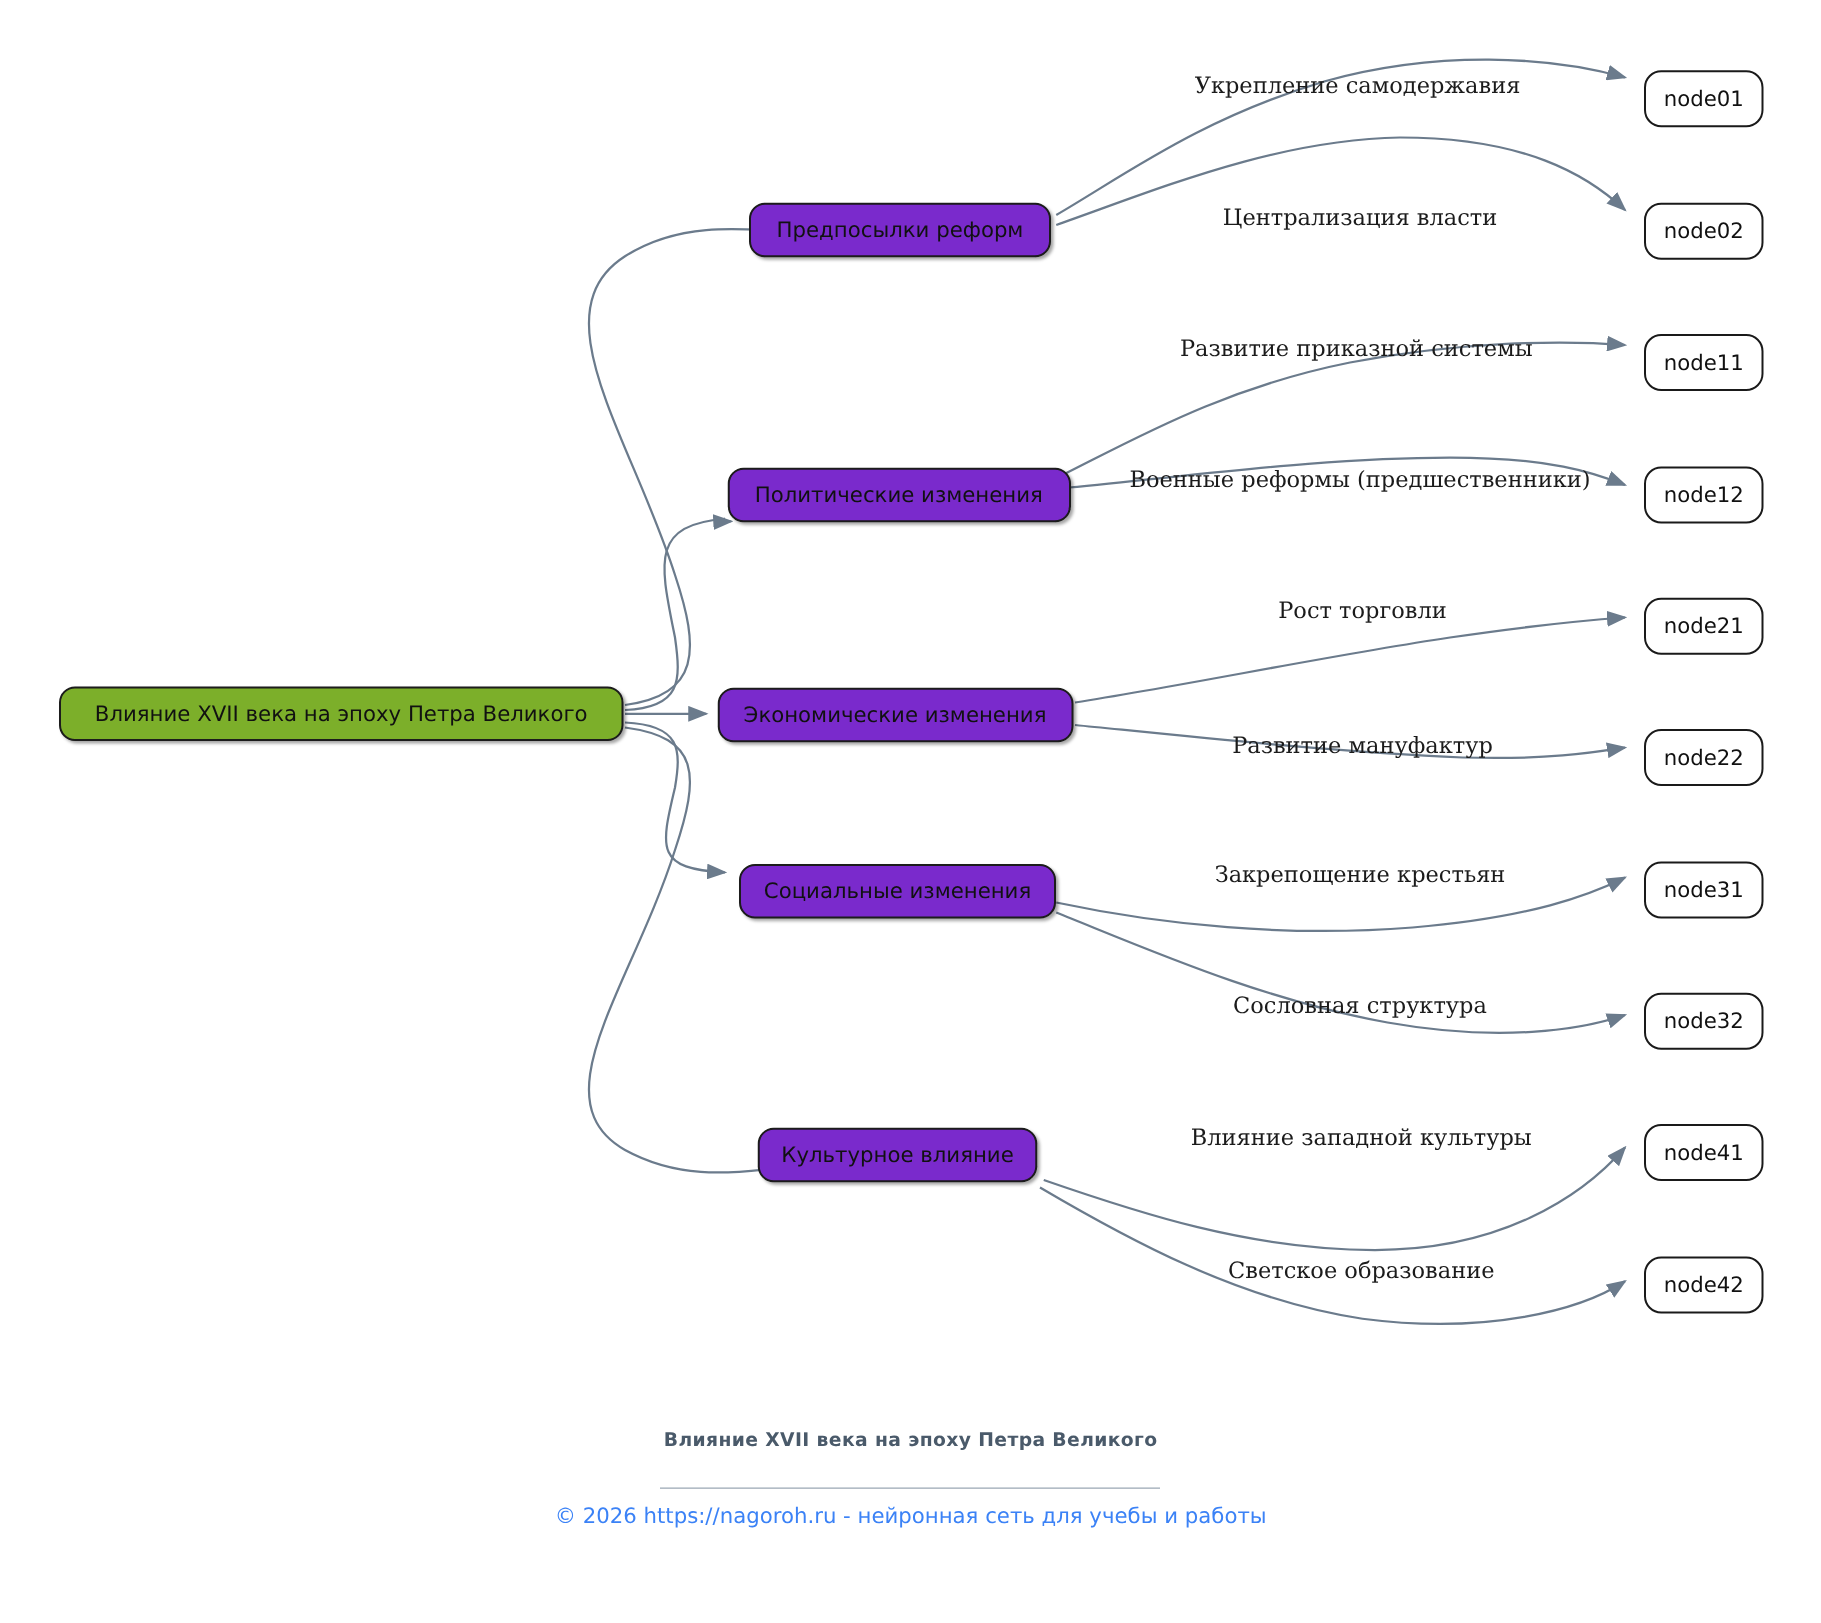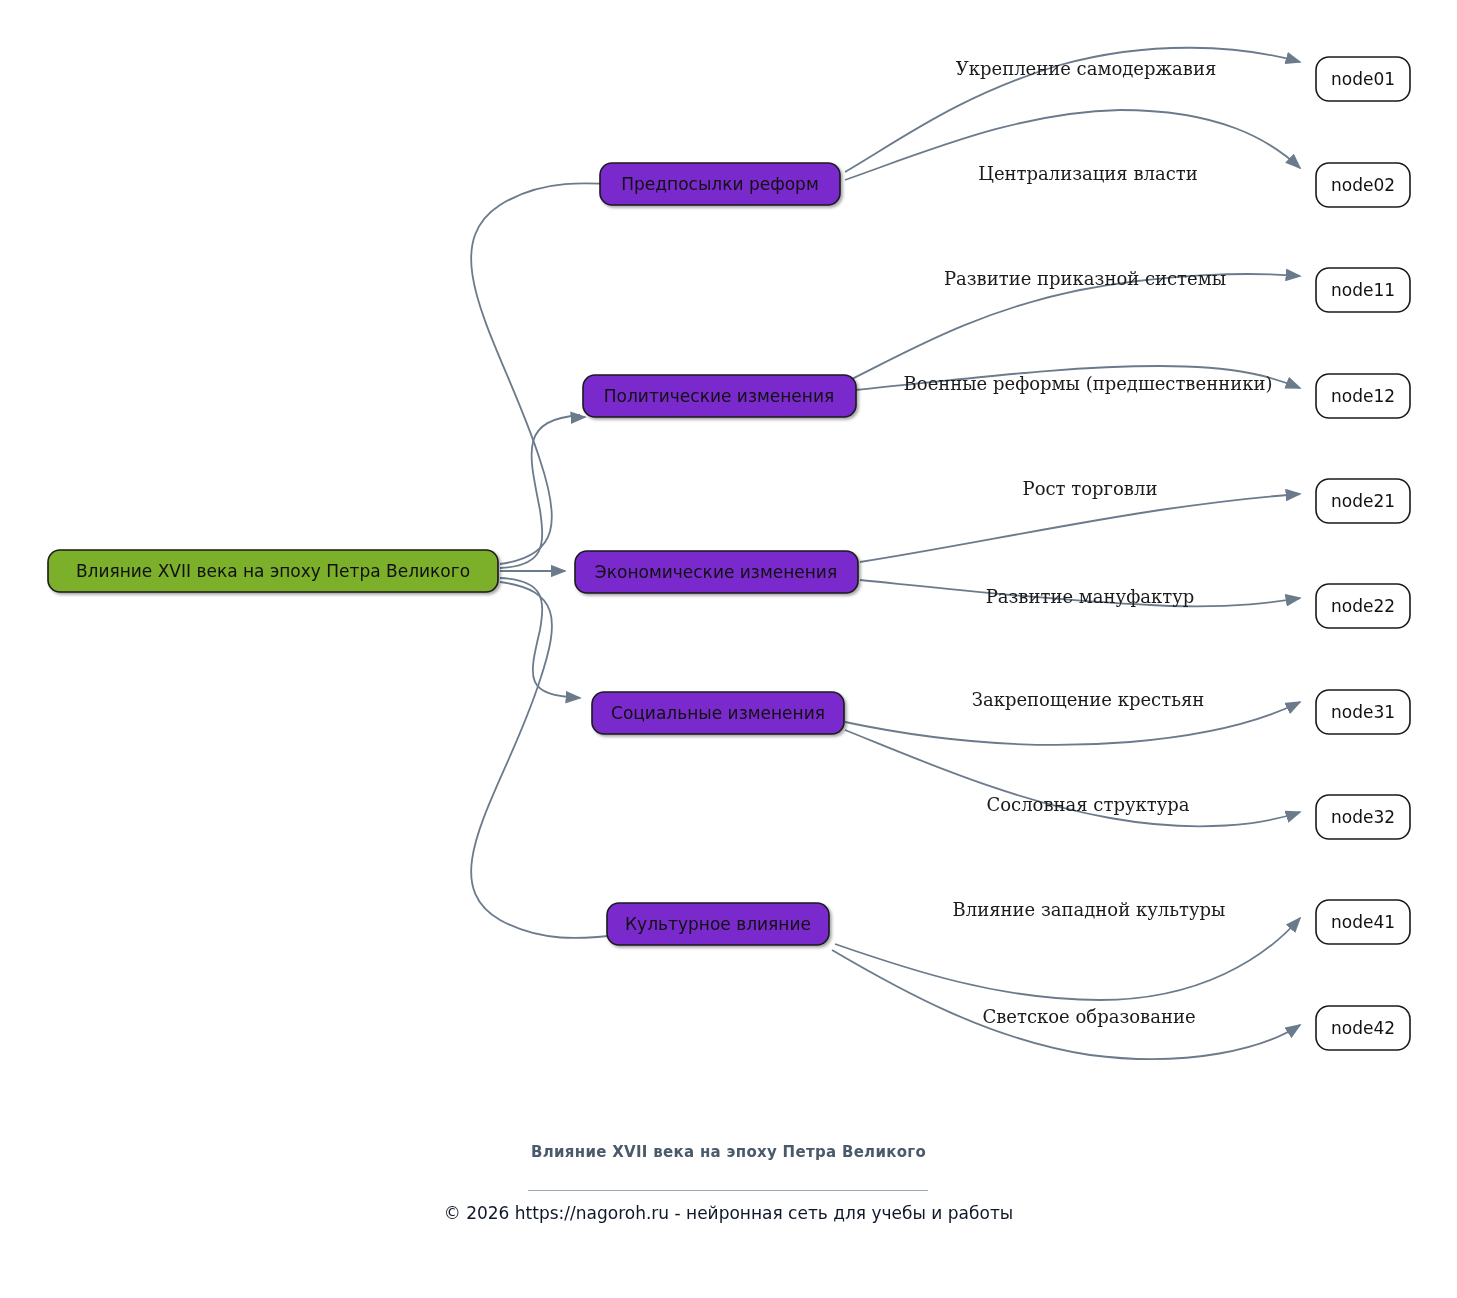--- a/index.html
+++ b/index.html
@@ -81,21 +81,21 @@
     position: absolute;
     top: 1190px;
     left: 528px;
     width: 400px;
     border-top: 1px solid #9aa7b4;
   }
   #footer-credit {
     top: 1203px;
     font-family: "DejaVu Sans", "Liberation Sans", sans-serif;
     font-size: 17px;
-    color: #0f172a;
+    color: #3b82f6;
   }
 </style>
 </head>
 <body>
 
 <svg id="mindmap" viewBox="0 0 1457 1298">
 
   <g>
     <path class="edge-path" d="M 500 564 C 560 556 560 520 540 460 C 505 350 430 250 500 205 C 540 180 580 180 660 188" marker-end="url(#arrowhead)"></path>
     <path class="edge-path" d="M 500 568 C 545 566 545 545 540 510 C 528 450 520 420 580 415 C 580 415 565 418 585 417" marker-end="url(#arrowhead)"></path>

